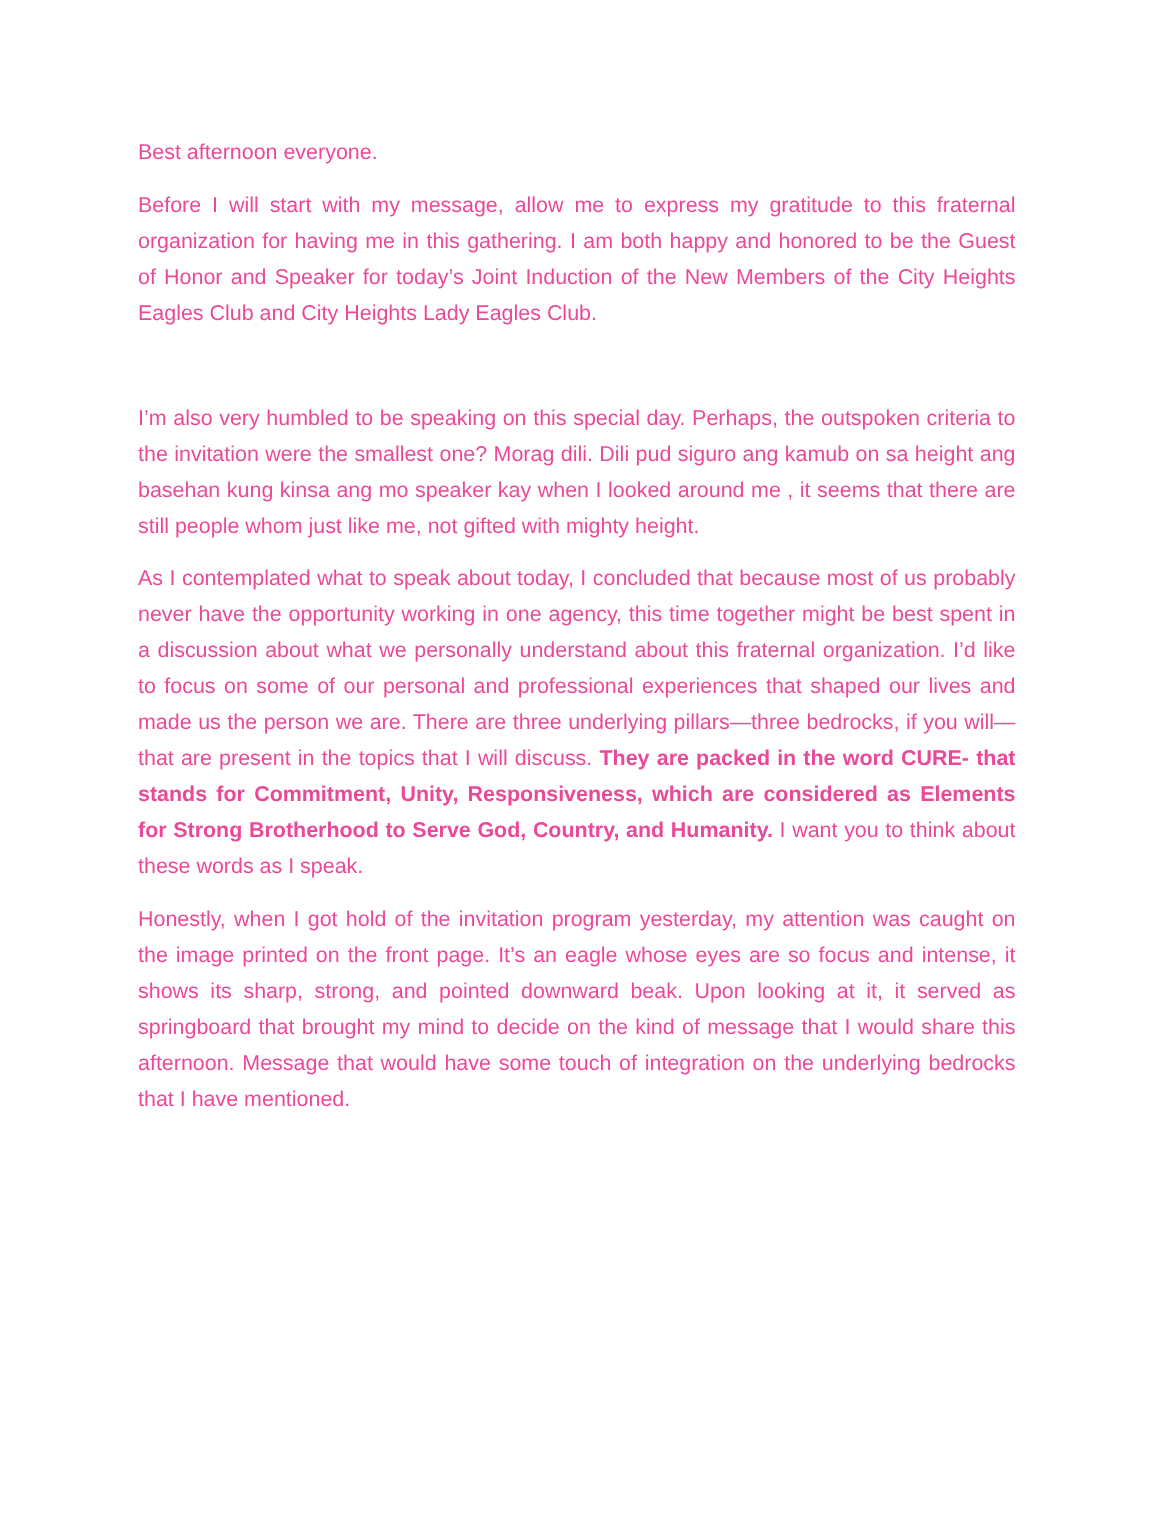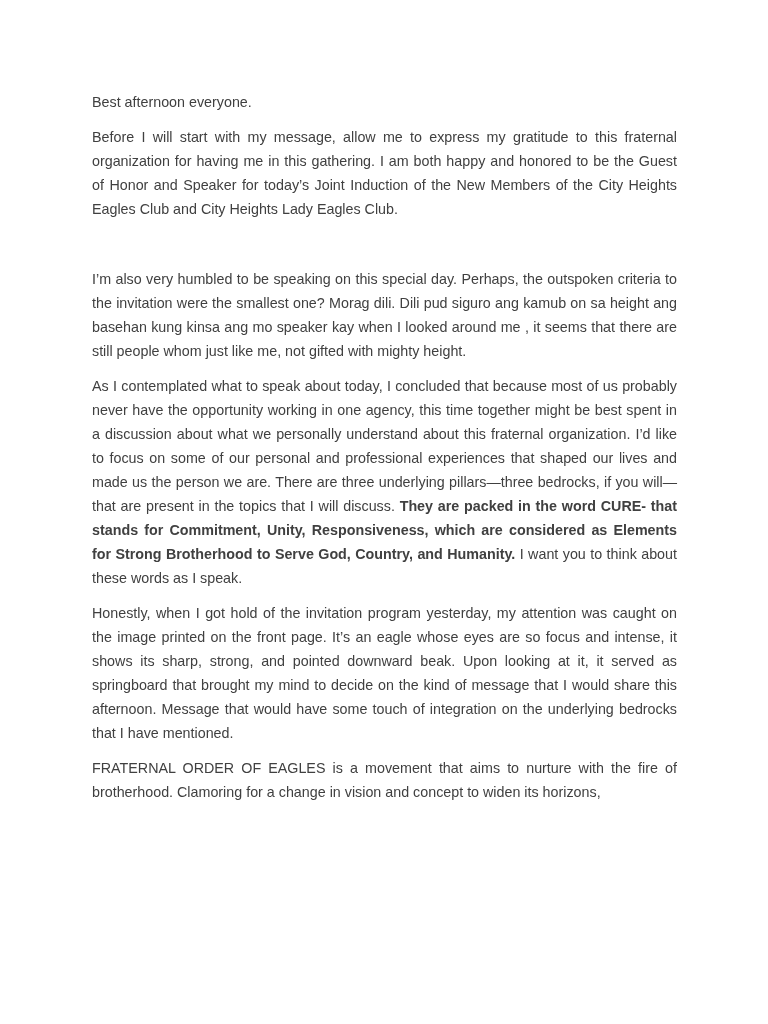--- a/index.html
+++ b/index.html
@@ -17,21 +17,21 @@
     overflow: hidden;
   }
   .doc-content {
     width: 585px;
   }
   .para {
     margin: 0 0 11px 0;
     font-family: "Liberation Sans", "DejaVu Sans", sans-serif;
     font-size: 14.3px;
     line-height: 24px;
-    color: #404040;
+    color: #ec4899;
     text-align: justify;
     letter-spacing: 0;
   }
   .para.blank {
     height: 24px;
   }
   .run-bold {
     font-weight: bold;
   }
 </style>
@@ -39,15 +39,14 @@
 <body>
 
 <div class="page">
   <div class="doc-content" id="doc">
       <p class="para"><span class="run-regular">Best afternoon everyone.</span></p>
       <p class="para"><span class="run-regular">Before I will start with  my message, allow me to express my gratitude to this fraternal organization for having me in this gathering. I am both happy and honored to be the Guest of Honor and Speaker for today’s Joint Induction of the New Members of the City Heights Eagles Club and City Heights Lady Eagles Club.</span></p>
       <p class="para blank"></p>
       <p class="para"><span class="run-regular">I’m also very humbled to be speaking on this special day.  Perhaps, the outspoken criteria to the invitation were the smallest one? Morag dili. Dili pud siguro ang kamub on sa height ang basehan kung kinsa ang mo speaker kay when I looked around me , it seems that  there are still people whom just like me, not gifted with  mighty height.</span></p>
       <p class="para"><span class="run-regular">As I contemplated what to speak about today, I concluded that because most of us probably never have the opportunity working in one agency, this time together might be best spent in a discussion about what we personally understand about this fraternal organization. I’d like to focus on some of our personal and professional experiences that shaped our lives  and made us  the person we are. There are three underlying pillars—three bedrocks, if you will—that are present in the topics that I will discuss. </span><span class="run-bold">They are packed in the word CURE- that stands for Commitment, Unity, Responsiveness, which are considered as Elements for Strong Brotherhood to Serve God, Country, and Humanity.</span><span class="run-regular"> I want you to think about these words as I speak.</span></p>
       <p class="para"><span class="run-regular">Honestly, when I got hold of the invitation program yesterday, my attention was caught on the image printed on the front page. It’s an eagle whose eyes are so focus and intense, it shows its sharp, strong, and pointed downward beak. Upon looking at it, it served as springboard that brought my mind to decide on the kind of message that I would share this afternoon. Message that would have some touch of integration on the underlying bedrocks that I have mentioned.</span></p>
-      <p class="para"><span class="run-regular">FRATERNAL ORDER OF EAGLES is a movement that aims to nurture with the fire of brotherhood. Clamoring for a change in vision and concept to widen its horizons,</span></p>
     </div>
 </div>
 
 </body></html>

